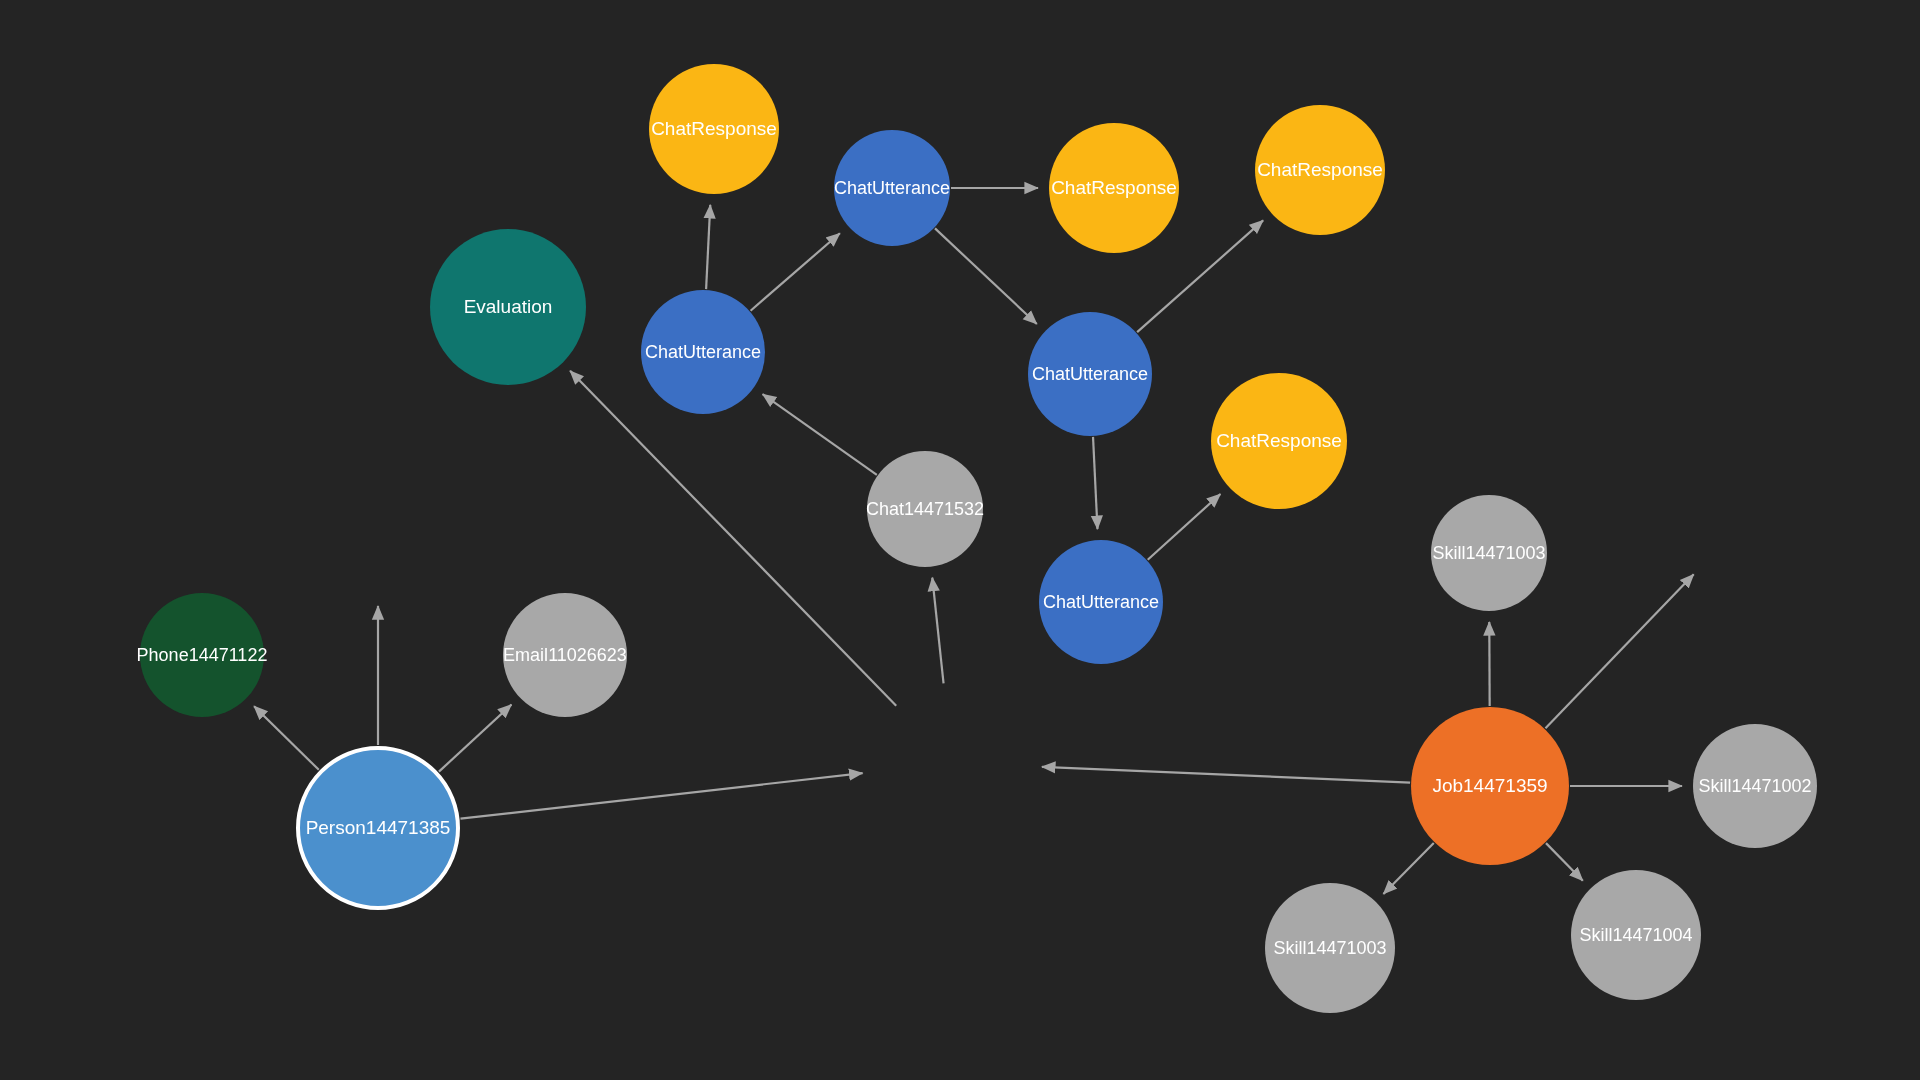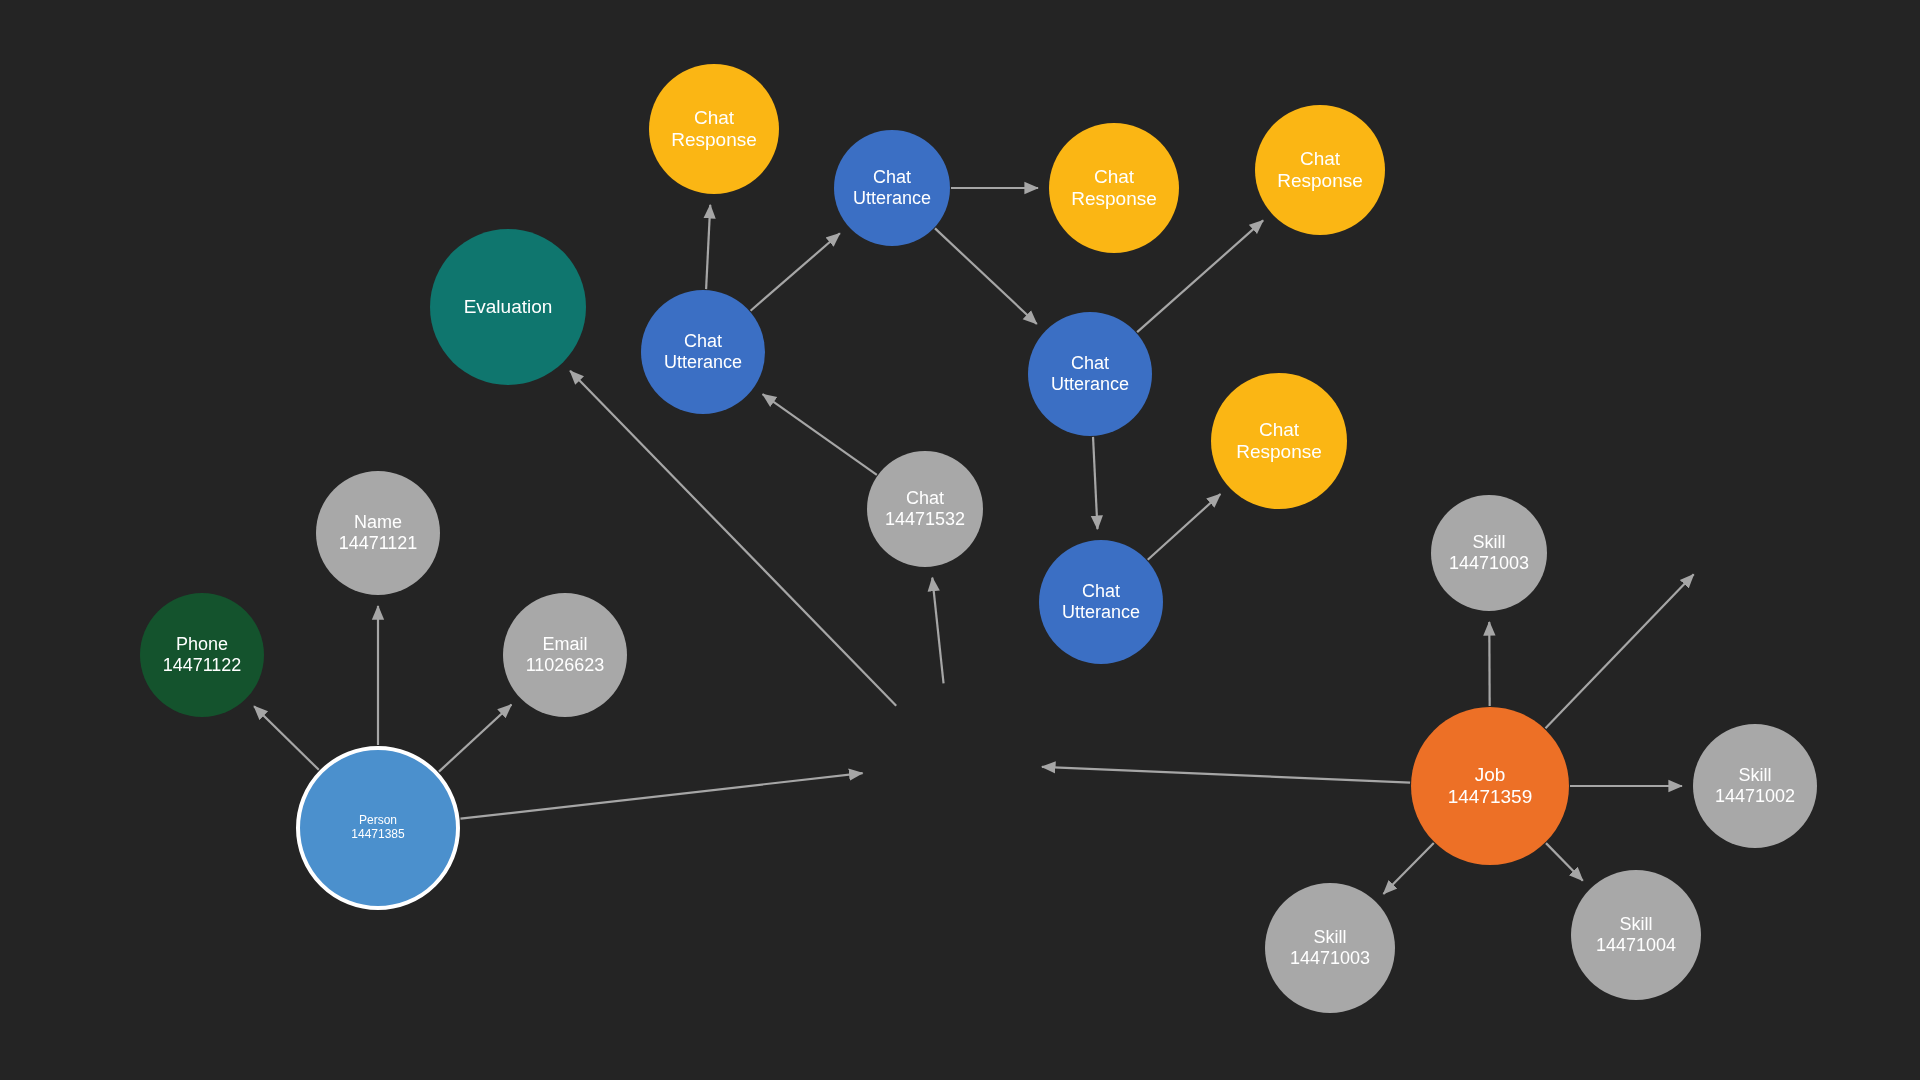--- a/index.html
+++ b/index.html
@@ -29,21 +29,21 @@
     left: 0;
     top: 0;
     width: 1920px;
     height: 1080px;
   }
   .graph-node {
     position: absolute;
     border-radius: 50%;
     box-sizing: border-box;
     display: flex;
-    flex-direction: column;
+    flex-direction: row;
     align-items: center;
     justify-content: center;
     color: #ffffff;
     text-align: center;
     line-height: 1.14;
     user-select: none;
     cursor: pointer;
   }
   .graph-node .node-label-line {
     display: block;
@@ -123,33 +123,29 @@
         <span class="node-label-line">14471532</span>
       </div>
       <div class="graph-node" style="left: 1039px; top: 540px; width: 124px; height: 124px; background: rgb(59, 111, 196); font-size: 18px;">
         <span class="node-label-line">Chat</span>
         <span class="node-label-line">Utterance</span>
       </div>
       <div class="graph-node" style="left: 1431px; top: 495px; width: 116px; height: 116px; background: rgb(168, 168, 168); font-size: 18px;">
         <span class="node-label-line">Skill</span>
         <span class="node-label-line">14471003</span>
       </div>
-      <div class="graph-node" style="left: 316px; top: 471px; width: 124px; height: 124px; background: rgb(168, 168, 168); font-size: 18px;">
-        <span class="node-label-line">Name</span>
-        <span class="node-label-line">14471121</span>
-      </div>
       <div class="graph-node" style="left: 140px; top: 593px; width: 124px; height: 124px; background: #14532d; font-size: 18px;">
         <span class="node-label-line">Phone</span>
         <span class="node-label-line">14471122</span>
       </div>
       <div class="graph-node" style="left: 503px; top: 593px; width: 124px; height: 124px; background: rgb(168, 168, 168); font-size: 18px;">
         <span class="node-label-line">Email</span>
         <span class="node-label-line">11026623</span>
       </div>
-      <div class="graph-node node-selected" style="left: 296px; top: 746px; width: 164px; height: 164px; background: rgb(75, 144, 205); font-size: 12px;">
+      <div class="graph-node node-selected" style="left: 296px; top: 746px; width: 164px; height: 164px; background: rgb(75, 144, 205); font-size: 19px;">
         <span class="node-label-line">Person</span>
         <span class="node-label-line">14471385</span>
       </div>
       <div class="graph-node" style="left: 1411px; top: 707px; width: 158px; height: 158px; background: rgb(237, 112, 38); font-size: 19px;">
         <span class="node-label-line">Job</span>
         <span class="node-label-line">14471359</span>
       </div>
       <div class="graph-node" style="left: 1693px; top: 724px; width: 124px; height: 124px; background: rgb(168, 168, 168); font-size: 18px;">
         <span class="node-label-line">Skill</span>
         <span class="node-label-line">14471002</span>

